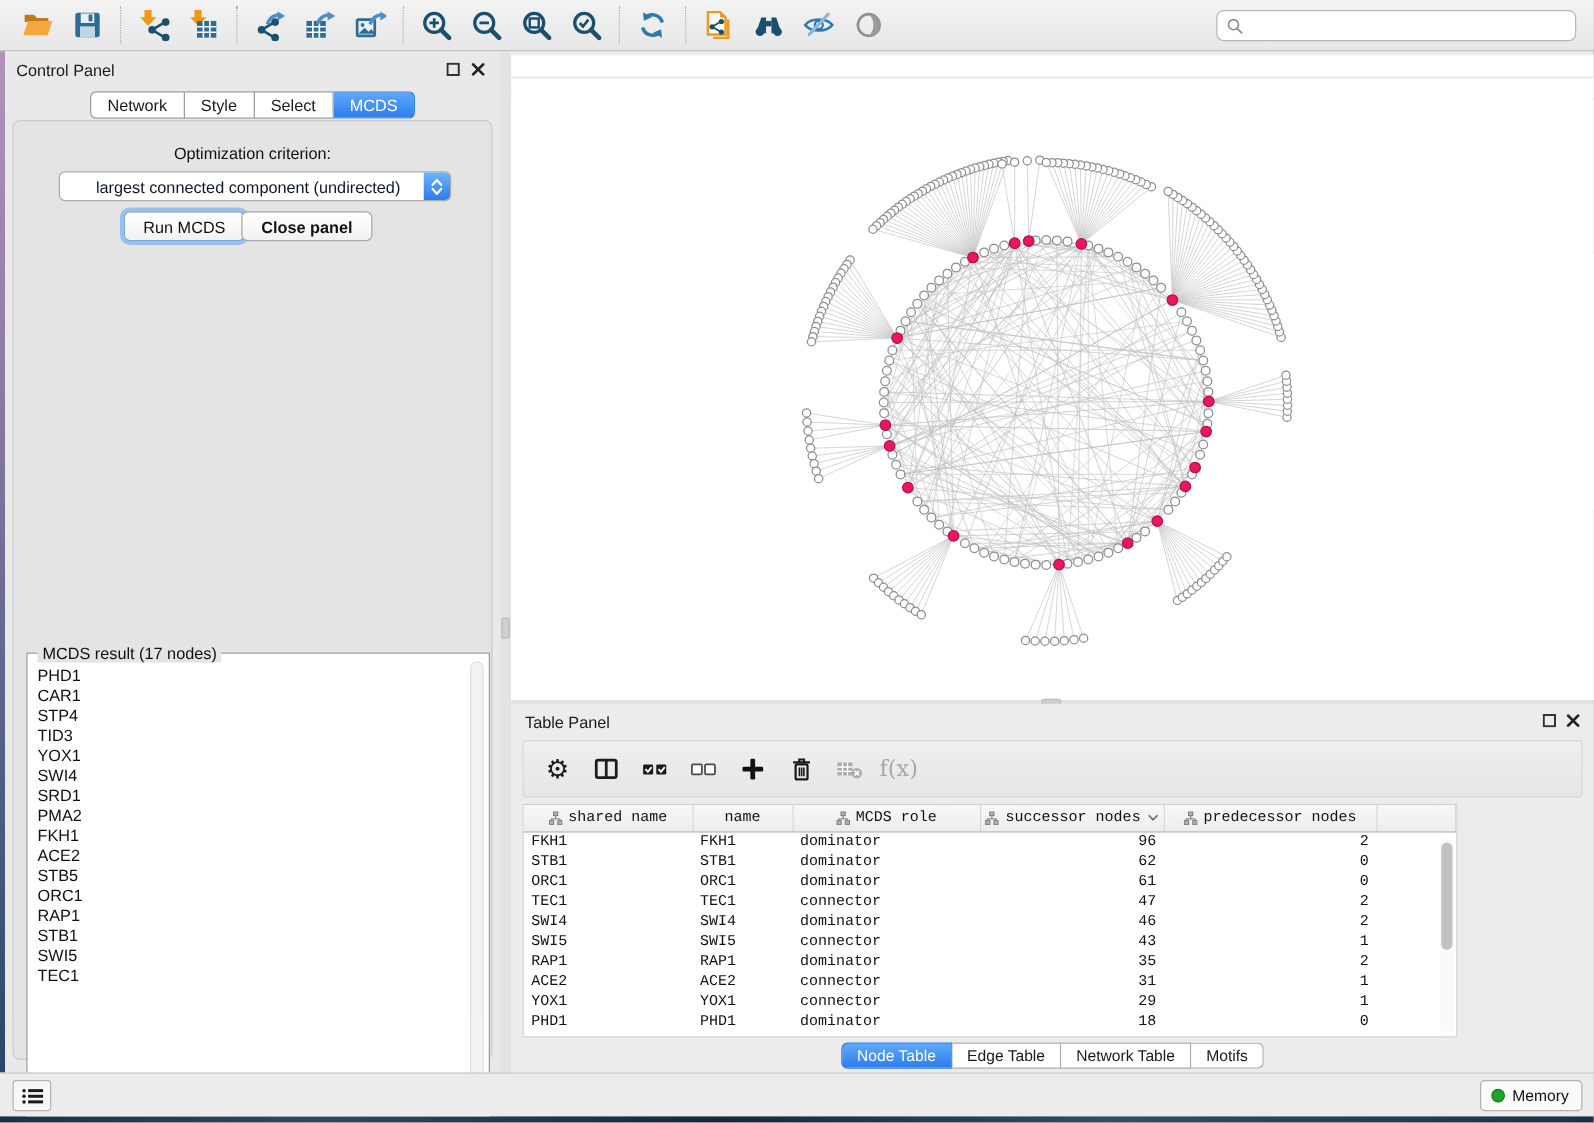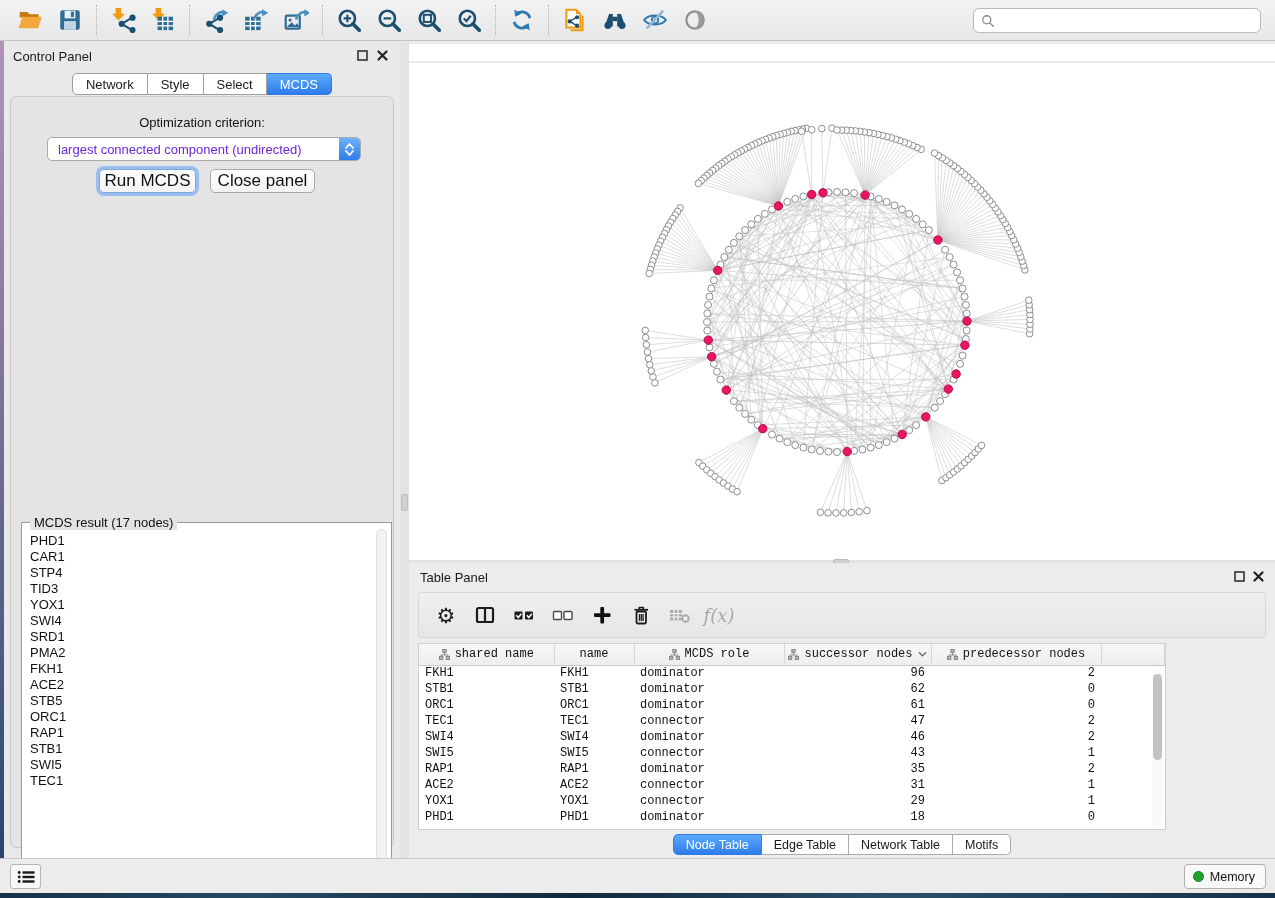--- a/index.html
+++ b/index.html
@@ -38,28 +38,28 @@
     color:#1a1a1a; height:22px; display:flex; align-items:center; }
   .seg-tab:first-child { border-left:1px solid #9d9d9d; border-radius:5px 0 0 5px; }
   .seg-tab:last-child { border-radius:0 5px 5px 0; }
   .seg-tab.active { background:linear-gradient(#5caafd,#2e7ce9); border-color:#2e7ce9; color:#fff; }
 
   .cp-content { position:absolute; left:6px; top:54px; width:384px; height:752px;
     background:#e4e4e4; border:1px solid #cacaca; border-radius:6px; }
   .opt-label { position:absolute; top:18px; width:100%; text-align:center; font-size:13px; color:#111; }
   .dropdown { position:absolute; left:36px; top:40px; width:314px; height:24px; background:#fff;
     border:1px solid #ababab; border-radius:5px; display:flex; align-items:center; }
-  .dropdown .dd-text { flex:1; font-size:13px; padding-left:10px; color:#6d28d9; white-space:nowrap; }
+  .dropdown .dd-text { flex:1; font-size:13px; padding-left:10px; color:#0f172a; white-space:nowrap;text-align:center; }
   .dd-stepper { width:21px; height:22px; border-radius:0 4px 4px 0; background:linear-gradient(#6cb2fd,#2f7ce9);
     display:flex; flex-direction:column; align-items:center; justify-content:center; gap:1px; }
   .dd-stepper svg { width:9px; height:6px; display:block; }
   .btn { position:absolute; height:24px; background:linear-gradient(#ffffff,#f2f2f2); border:1px solid #a9a9a9;
-    border-radius:5px; font-size:17px; color:#111; display:flex; align-items:center; justify-content:center; }
+    border-radius:5px; font-size:13px; color:#111; display:flex; align-items:center; justify-content:center; }
   .btn-run { left:88px; top:72px; width:97px; box-shadow:0 0 0 3px rgba(90,160,250,.55); border-color:#7aa8dd; }
-  .btn-closepanel { left:199px; top:72px; width:105px; }
+  .btn-closepanel { left:182px; top:72px; width:105px;font-weight:bold; }
 
   .result-box { position:absolute; left:10px; top:425px; width:371px; height:371px;
     border:1px solid #9a9a9a; background:#fff; }
   .result-legend { position:absolute; left:8px; top:-8px; background:#e4e4e4; padding:0 4px; font-size:13px; color:#111; }
   .result-list { position:absolute; left:1px; top:10px; width:355px; height:352px; overflow:hidden;
     font-size:13px; color:#111; padding-left:7px; line-height:16px; }
   .result-item { height:16px; }
   .result-scroll { position:absolute; right:4px; top:6px; width:11px; height:358px; background:#f2f2f2;
     border:1px solid #e0e0e0; border-radius:6px; }
 
@@ -81,21 +81,21 @@
 
   
   .table-panel { position:absolute; left:409px; top:563px; width:866px; height:295px; background:#ececec; }
   .tp-float { right:30px; } .tp-close { right:11px; }
   .tp-toolbar { position:absolute; left:9px; top:29px; width:848px; height:46px;
     background:linear-gradient(#efefef,#e6e6e6); border:1px solid #d7d7d7; border-radius:3px;
     display:flex; align-items:center; padding-left:12px; gap:9px; }
   .tp-btn { width:30px; height:32px; display:flex; align-items:center; justify-content:center; }
   .tp-btn svg { width:22px; height:22px; }
   .gear-glyph { font-size:21px; color:#1c1c1c; line-height:1; }
-  .fx-glyph { font-family:"DejaVu Serif",serif; font-style:italic; font-size:18px; color:#a8a8a8; }
+  .fx-glyph { font-family:"DejaVu Serif",serif; font-size:18px; color:#a8a8a8; }
 
   .table-block { position:absolute; left:9px; top:80px; width:748px; height:187px; background:#fff; border:1px solid #cfcfcf;font-family:Liberation Mono, monospace; }
   table.datatable { border-collapse:collapse; width:100%; table-layout:fixed; font-size:12px; color:#111; }
   table.datatable th { height:21px; font-weight:normal; background:linear-gradient(#f7f7f7,#ededed);
     border-bottom:1px solid #c8c8c8; border-right:1px solid #d8d8d8; }
   table.datatable td { height:16px; padding:0 6px; overflow:hidden; white-space:nowrap; }
   .th-inner { display:flex; align-items:center; justify-content:center; gap:5px; font-size:12px; }
   td.num { text-align:right; padding-right:14px; }
   .tbl-scroll { position:absolute; right:2px; top:26px; width:11px; height:157px; background:#fafafa; border-radius:6px; }
   .tbl-thumb { position:absolute; left:1px; top:4px; width:9px; height:86px; background:#c2c2c2; border-radius:5px; }

